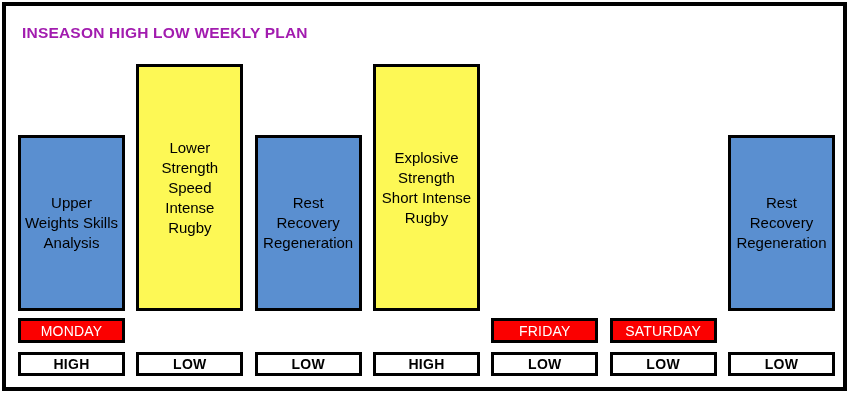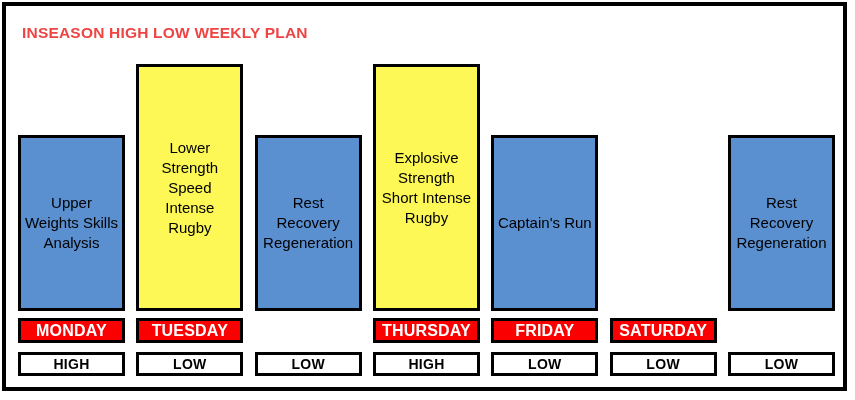--- a/index.html
+++ b/index.html
@@ -25,21 +25,21 @@
     box-sizing: border-box;
     pointer-events: none;
   }
   .title {
     position: absolute;
     left: 22px;
     top: 24px;
     font-size: 15.5px;
     font-weight: bold;
     letter-spacing: 0.2px;
-    color: #ef4444;
+    color: #a21caf;
     white-space: nowrap;
   }
   .columns {
     position: absolute;
     left: 18px;
     top: 0;
     width: 817px;
     height: 400px;
     display: flex;
     justify-content: space-between;
@@ -84,22 +84,22 @@
     height: 25px;
     background: var(--banner-color, #FB0000);
     border: 3px solid #000000;
     box-sizing: border-box;
     display: flex;
     align-items: center;
     justify-content: center;
   }
   .banner-text {
     color: var(--banner-text-color, #ffffff);
-    font-size: 16px;
-    font-weight: bold;
+    font-size: 14px;
+    font-weight: normal;
     letter-spacing: 0.2px;
     white-space: nowrap;
   }
   .intensity {
     position: absolute;
     left: 0;
     right: 0;
     top: 352px;
     height: 24px;
     background: #ffffff;
@@ -139,23 +139,20 @@
   </div>
 
   <div class="col">
     <div class="activity tall">
       <span class="activity-text">Lower
 Strength
 Speed
 Intense
 Rugby</span>
     </div>
-    <div class="banner">
-      <span class="banner-text">TUESDAY</span>
-    </div>
     <div class="intensity">
       <span class="intensity-text">LOW</span>
     </div>
   </div>
 
   <div class="col">
     <div class="activity short">
       <span class="activity-text">Rest
 Recovery
 Regeneration</span>
@@ -165,32 +162,26 @@
     </div>
   </div>
 
   <div class="col">
     <div class="activity tall">
       <span class="activity-text">Explosive
 Strength
 Short Intense
 Rugby</span>
     </div>
-    <div class="banner">
-      <span class="banner-text">THURSDAY</span>
-    </div>
     <div class="intensity">
       <span class="intensity-text">HIGH</span>
     </div>
   </div>
 
   <div class="col">
-    <div class="activity short">
-      <span class="activity-text">Captain's Run</span>
-    </div>
     <div class="banner">
       <span class="banner-text">FRIDAY</span>
     </div>
     <div class="intensity">
       <span class="intensity-text">LOW</span>
     </div>
   </div>
 
   <div class="col">
     <div class="banner">

